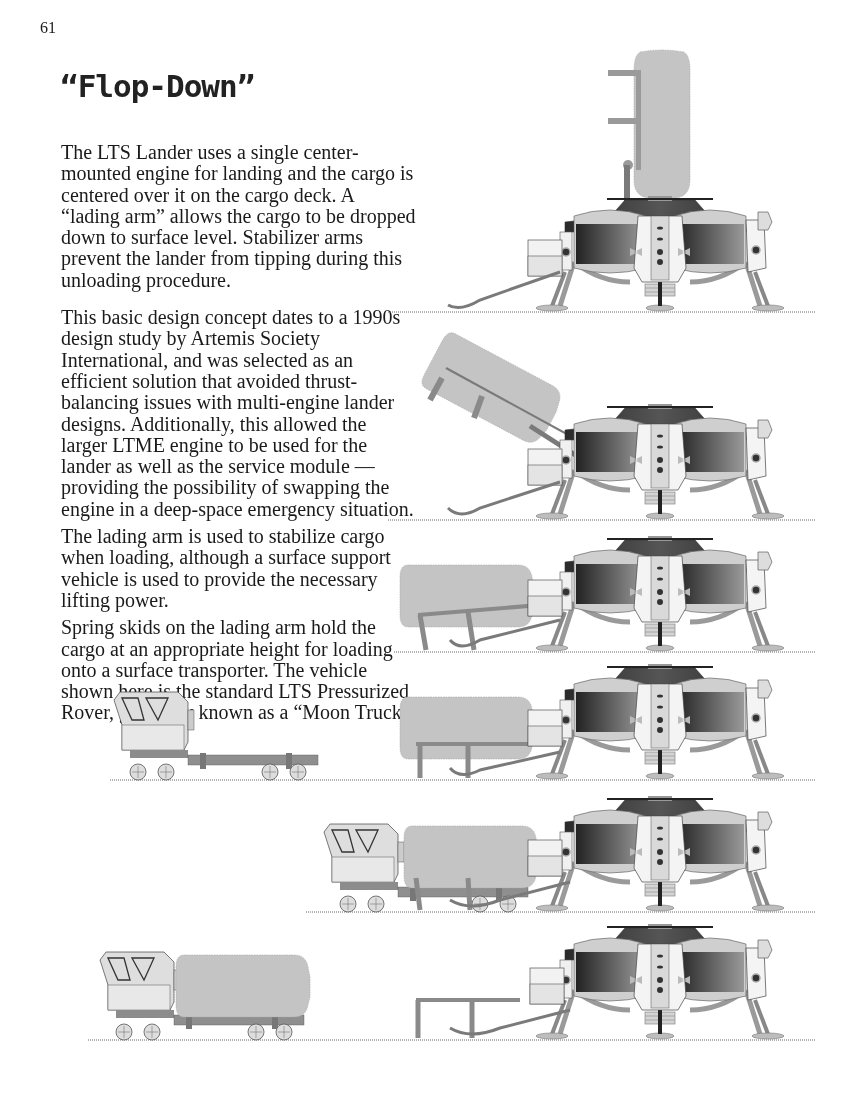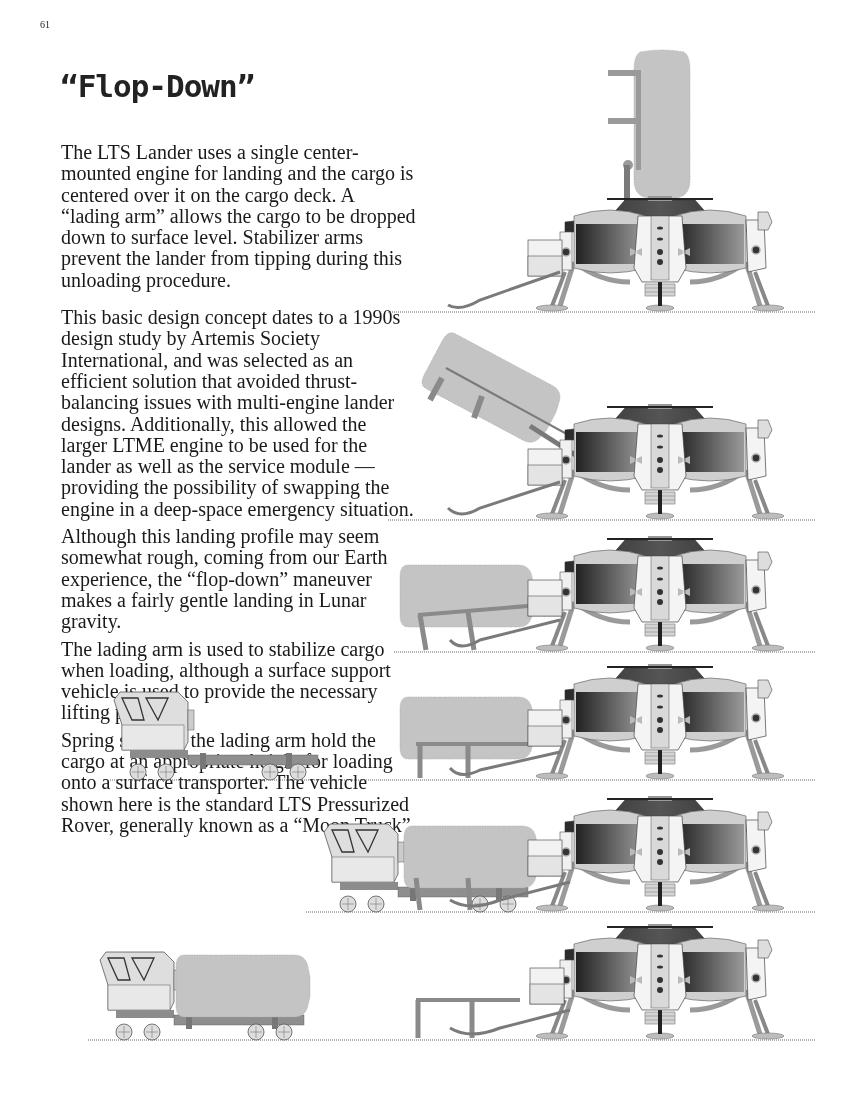--- a/index.html
+++ b/index.html
@@ -1,38 +1,37 @@
 <!DOCTYPE html>
 <html><head>
 <meta charset="utf-8">
 <style>
   html, body { margin: 0; padding: 0; background: #ffffff; }
   body { width: 850px; height: 1100px; position: relative; overflow: hidden;
          font-family: "Liberation Serif", "DejaVu Serif", serif; color: #1a1a1a; }
-  .page-number { position: absolute; left: 40px; top: 19px; font-size: 10px; }
+  .page-number { position: absolute; left: 40px; top: 19px; font-size: 16px; }
   .title { position: absolute; left: 60px; top: 68px; margin: 0;
            font-family: "DejaVu Sans Mono", "Liberation Mono", monospace;
            font-weight: bold; font-size: 31px; letter-spacing: -1px; color: #222; }
   .body-text { position: absolute; left: 61px; top: 142px; width: 356px; }
   .body-text p { margin: 0 0 6px 0; font-size: 20px; line-height: 21.3px;
                  text-align: left; }
   #p2 { margin-top: 16px; }
   .illustration { position: absolute; left: 0; top: 0; width: 850px; height: 1100px;
                   pointer-events: none; }
 </style>
 </head>
 <body>
 
 <div class="page-number">61</div>
 <h1 class="title">“Flop-Down”</h1>
 
 <div class="body-text">
   <p>The LTS Lander uses a single center-mounted engine for landing and the cargo is centered over it on the cargo deck. A “lading arm” allows the cargo to be dropped down to surface level. Stabilizer arms prevent the lander from tipping during this unloading procedure.</p>
   <p id="p2">This basic design concept dates to a 1990s design study by Artemis Society International, and was selected as an efficient solution that avoided thrust-balancing issues with multi-engine lander designs. Additionally, this allowed the larger LTME engine to be used for the lander as well as the service module — providing the possibility of swapping the engine in a deep-space emergency situation.</p>
-  <p>Although this landing profile may seem somewhat rough, coming from our Earth experience, the “flop-down” maneuver makes a fairly gentle landing in Lunar gravity.</p>
   <p>The lading arm is used to stabilize cargo when loading, although a surface support vehicle is used to provide the necessary lifting power.</p>
   <p>Spring skids on the lading arm hold the cargo at an appropriate height for loading onto a surface transporter. The vehicle shown here is the standard LTS Pressurized Rover, generally known as a “Moon Truck”.</p>
 </div>
 
 <svg class="illustration" viewBox="0 0 850 1100" xmlns="http://www.w3.org/2000/svg">
   <defs>
     <linearGradient id="tankGrad" x1="0" x2="1" y1="0" y2="0">
       <stop offset="0" stop-color="#222"></stop>
       <stop offset="1" stop-color="#9a9a9a"></stop>
     </linearGradient>

